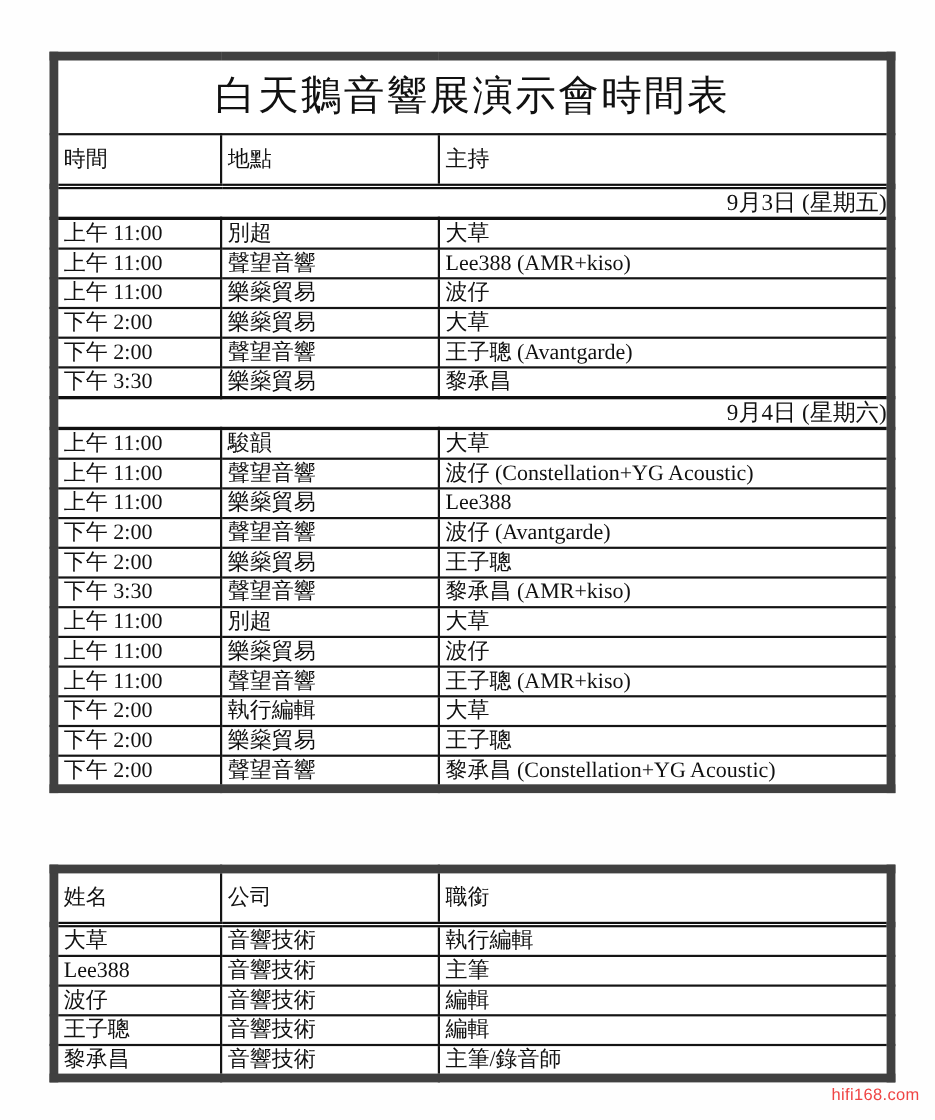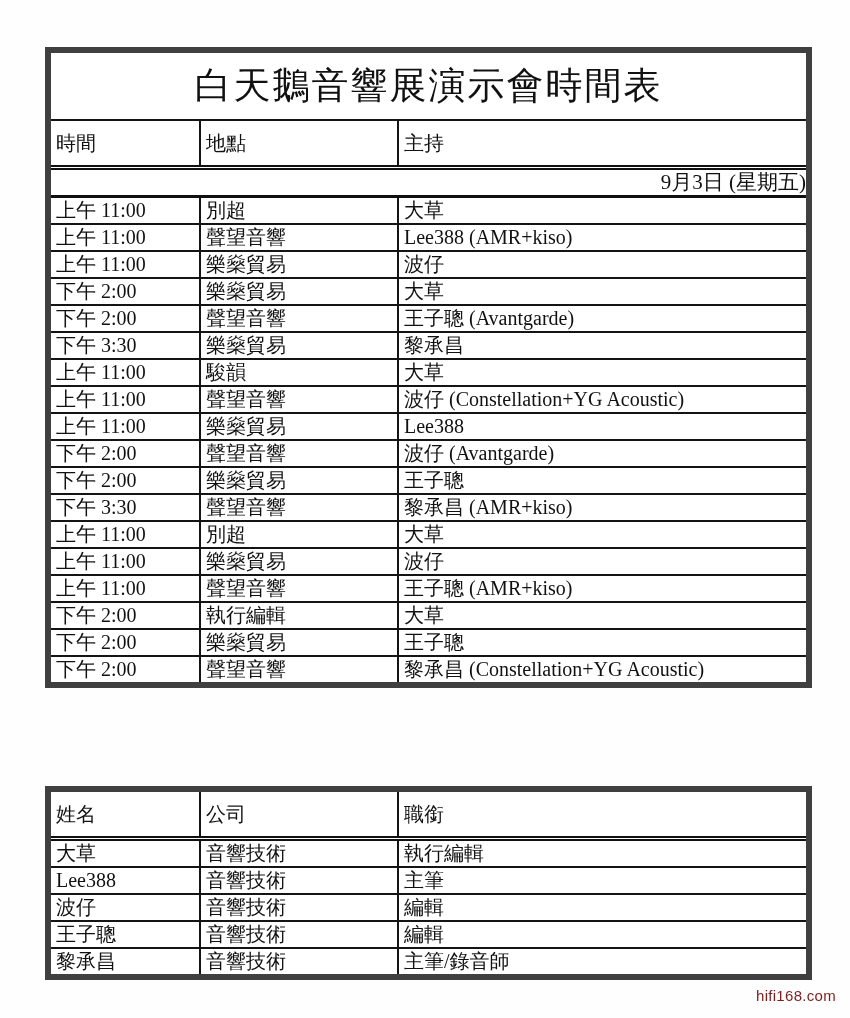--- a/index.html
+++ b/index.html
@@ -29,21 +29,21 @@
   td, th {
     border: 2px solid #141414;
     padding: 0 0 0 5px;
     vertical-align: middle;
     text-align: left;
     font-weight: normal;
     line-height: 1.05;
     white-space: nowrap;
     overflow: hidden;
   }
-  table { border: 6px solid #404040; padding-left: 43px; }
+  table { border: 8px solid #404040; padding-left: 43px; }
   .title-cell {
     height: 66px;
     text-align: center;
     font-size: 37px;
     letter-spacing: 2px;
     padding: 0;
   }
   .head-row th {
     height: 44px;
     font-size: 20px;
@@ -60,21 +60,21 @@
   .data-row td {
     height: 25px;
     font-size: 20px;
   }
   .watermark {
     position: absolute;
     right: 14px;
     bottom: 14px;
     font-family: "Liberation Sans", "DejaVu Sans", sans-serif;
     font-size: 15px;
-    color: #7f1d1d;
+    color: #ef4444;
     letter-spacing: 0.3px;
   }
 </style>
 </head>
 <body>
 
 <div class="page">
 
   <table class="schedule">
     <colgroup>
@@ -119,20 +119,23 @@
         <tr class="data-row">
           <td>下午 2:00</td>
           <td>聲望音響</td>
           <td>王子聰 (Avantgarde)</td>
         </tr>
         <tr class="data-row">
           <td>下午 3:30</td>
           <td>樂燊貿易</td>
           <td>黎承昌</td>
         </tr>
+        <tr class="section-row">
+          <td colspan="3">9月4日 (星期六)</td>
+        </tr>
         <tr class="data-row">
           <td>上午 11:00</td>
           <td>駿韻</td>
           <td>大草</td>
         </tr>
         <tr class="data-row">
           <td>上午 11:00</td>
           <td>聲望音響</td>
           <td>波仔 (Constellation+YG Acoustic)</td>
         </tr>

